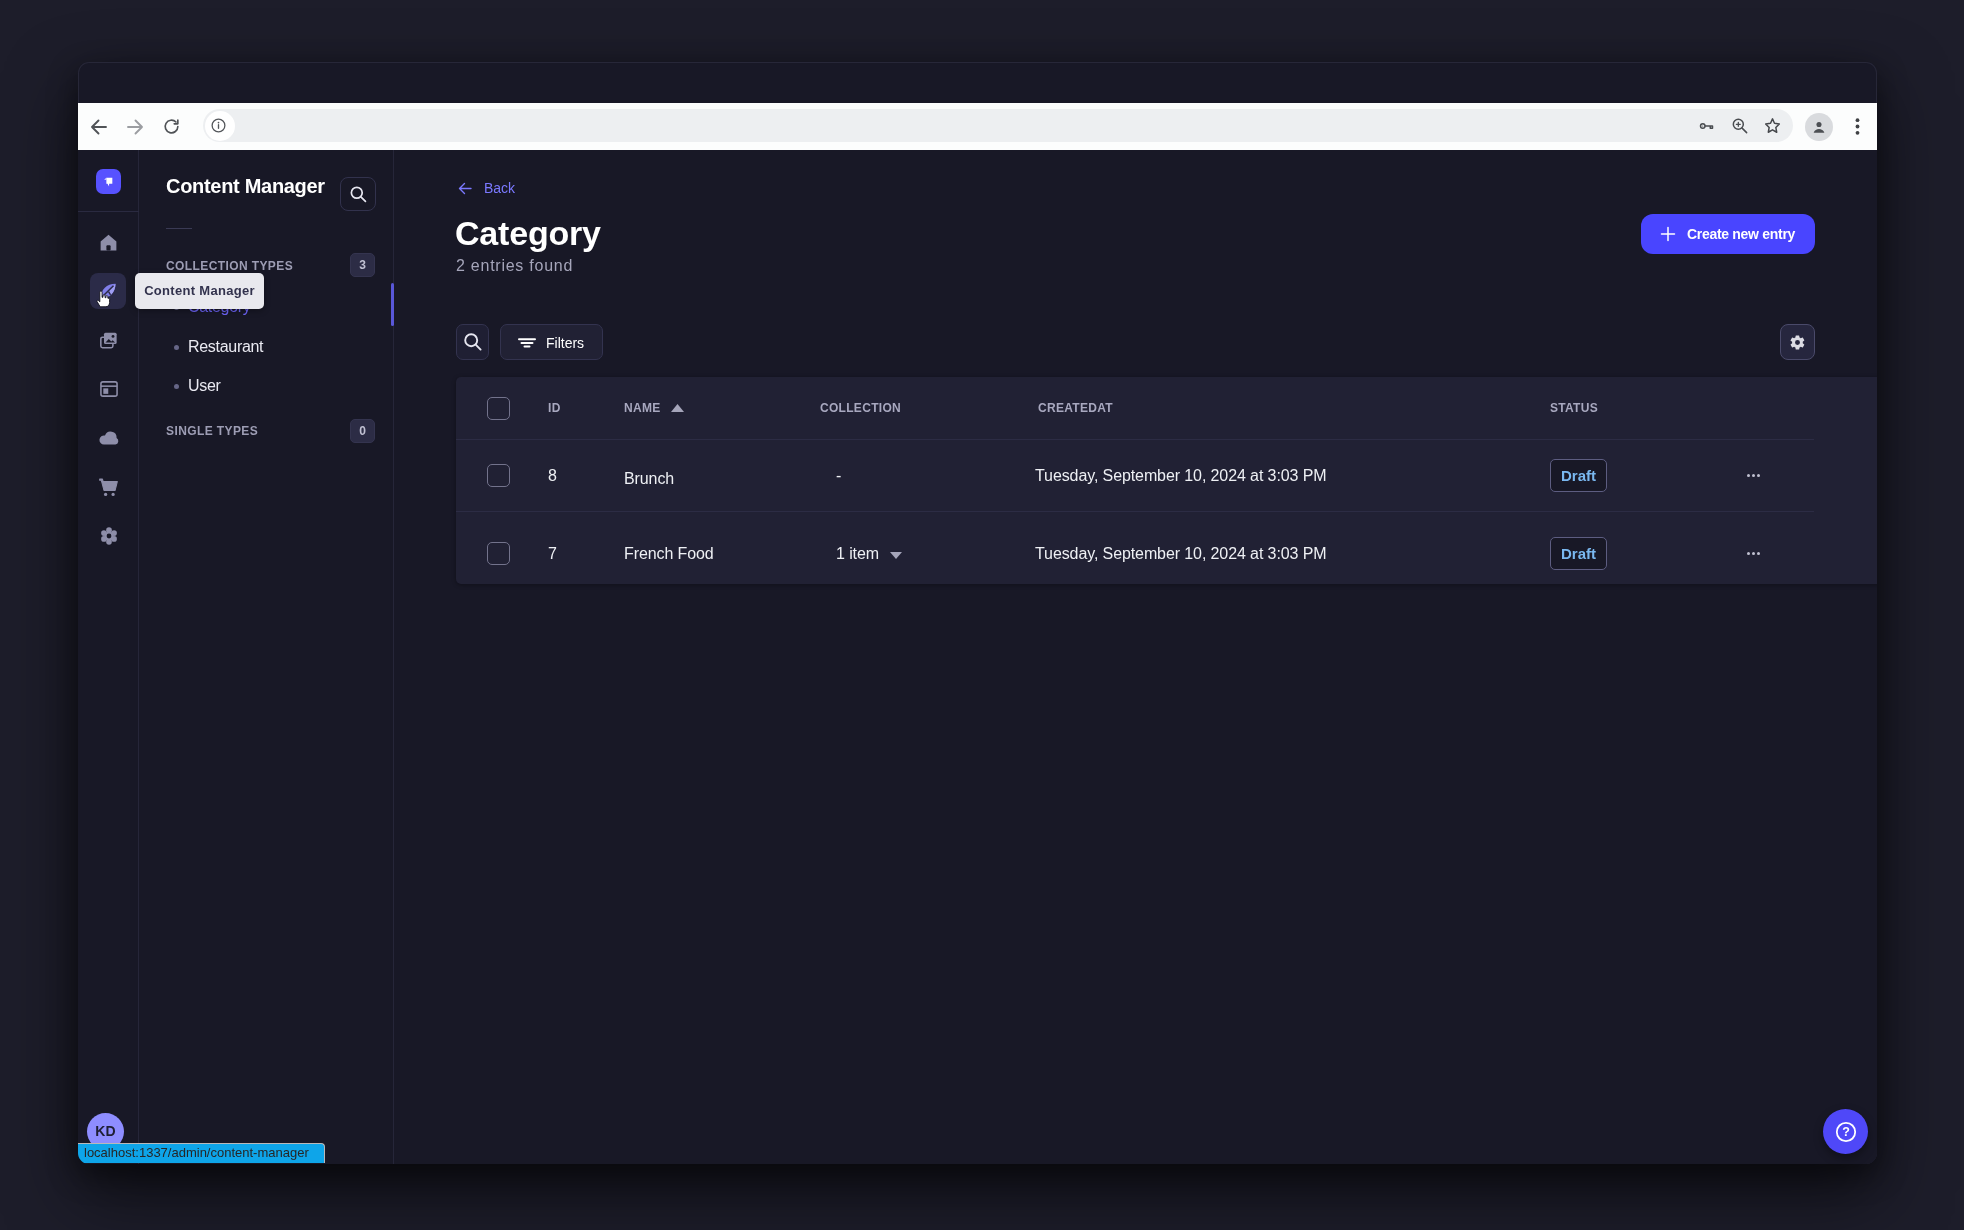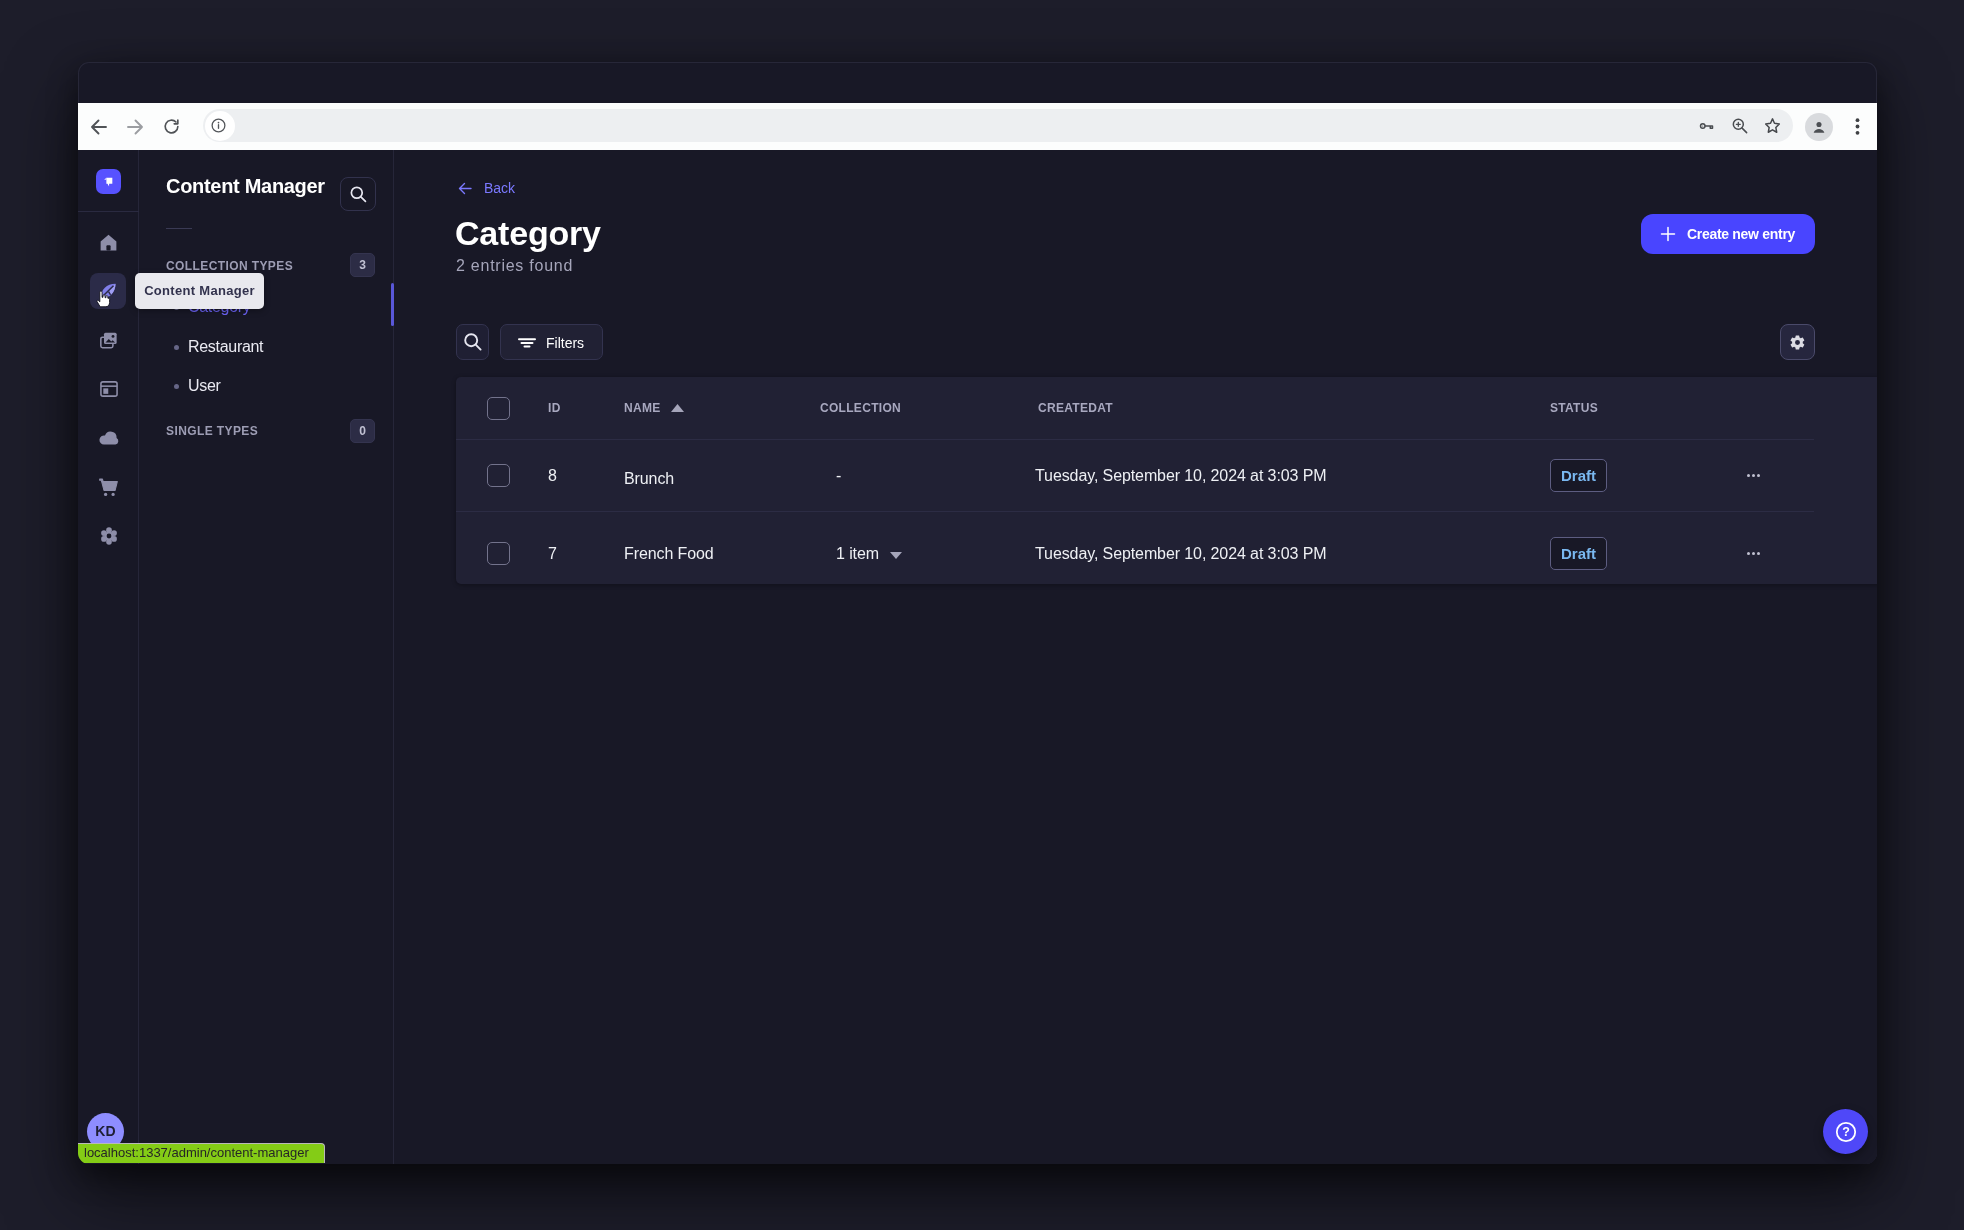--- a/index.html
+++ b/index.html
@@ -46,21 +46,21 @@
   #table { position:absolute; left:62px; top:227px; width:1592px; height:207px; background:#212134; border-radius:5px; box-shadow:0 1px 4px rgba(3,3,5,.35); }
   .hdr { position:absolute; top:0; height:62px; line-height:62px; font-size:12px; font-weight:bold; letter-spacing:.3px; color:#a8a8bf; }
   .cell { position:absolute; font-size:16px; color:#eef0f4; letter-spacing:-.1px; }
   .cb { position:absolute; width:23px; height:23px; border:1px solid #73738c; border-radius:5px; background:transparent; }
   .rowline { position:absolute; left:0; width:1358px; height:1px; background:#2c2c44; }
   .draft { position:absolute; left:1094px; width:57px; height:33px; border:1px solid #5d5d81; border-radius:5px; background:#181826; color:#7ab8f0; font-size:15px; font-weight:bold; text-align:center; line-height:31px; }
   .dots { position:absolute; left:1291px; display:flex; gap:2px; }
   .dots i { width:3px; height:3px; border-radius:50%; background:#c0c0d0; }
   
   #tooltip { position:absolute; left:57px; top:211px; width:129px; height:36px; line-height:36px; text-align:center; background:#e9e9ee; border-radius:5px; font-size:13px; font-weight:bold; letter-spacing:.3px; color:#32324d; box-shadow:0 2px 6px rgba(0,0,0,.3); }
-  #statusbar { position:absolute; left:0; top:1081px; width:247px; height:20px; background:#84cc16; border:1px solid #b9b9b9; border-left:none; border-bottom:none; border-radius:0 4px 0 0; font-size:13px; color:#262626; line-height:18px; padding-left:6px; }
+  #statusbar { position:absolute; left:0; top:1081px; width:247px; height:20px; background:#0ea5e9; border:1px solid #b9b9b9; border-left:none; border-bottom:none; border-radius:0 4px 0 0; font-size:13px; color:#262626; line-height:18px; padding-left:6px; }
   #helpbtn { position:absolute; left:1745px; top:1047px; width:45px; height:45px; border-radius:50%; background:#4f48f8; display:flex; align-items:center; justify-content:center; box-shadow:0 4px 10px rgba(0,0,0,.35); }
   #kd { position:absolute; left:9px; top:963px; width:37px; height:37px; border-radius:50%; background:#8e8dff; color:#1e1e33; font-size:14px; font-weight:bold; text-align:center; line-height:37px; letter-spacing:.2px; }
 </style>
 </head>
 <body>
 <div id="win">
 
 
   <div id="toolbar">
     <svg class="abs" style="left:11px; top:15px;" width="19" height="18" viewBox="0 0 19 18">

